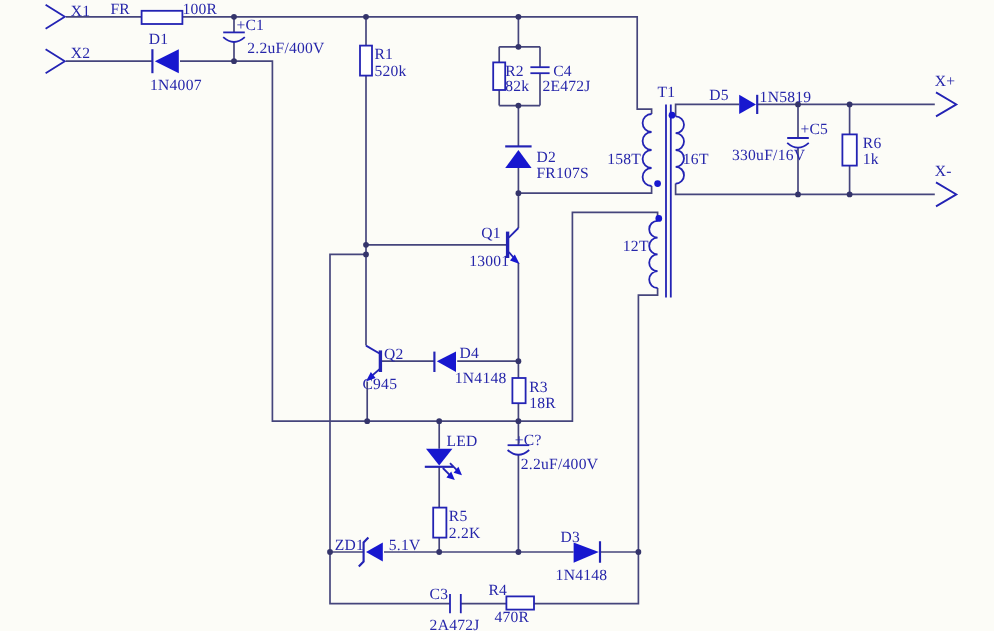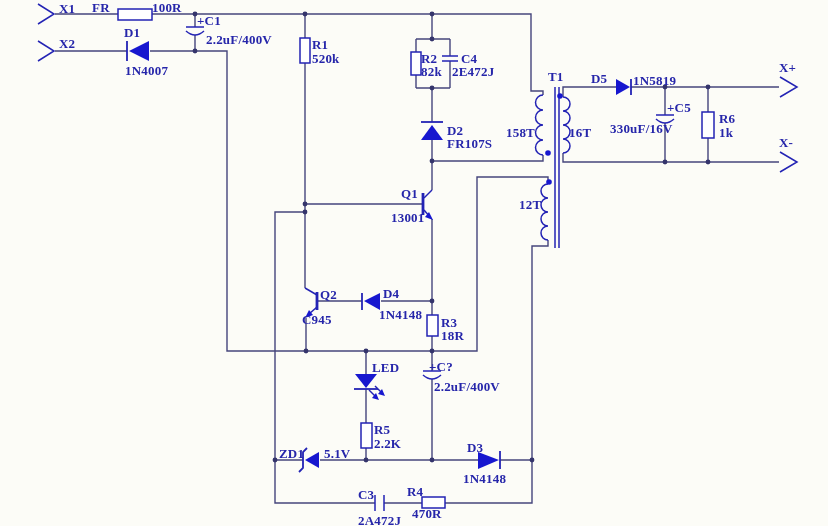--- a/index.html
+++ b/index.html
@@ -1,17 +1,17 @@
 <!DOCTYPE html>
 <html><head>
 <meta charset="utf-8">
 <style>
   html,body{margin:0;padding:0;}
   body{background:#fcfcf7;width:828px;height:526px;overflow:hidden;font-family:"Liberation Serif",serif;}
-  #stage{width:828px;height:444px;position:relative;font-weight:bold;}
+  #stage{width:828px;height:444px;position:relative;}
   svg{display:block;}
   .w{stroke:#45457c;stroke-width:1.4;fill:none;}
   .c{stroke:#2323b4;stroke-width:1.5;fill:none;}
   .bar{stroke:#2323b4;stroke-width:1.8;fill:none;}
   .tb{stroke:#2323b4;stroke-width:2.8;fill:none;}
   .box{fill:#ffffff;stroke:#2323b4;stroke-width:1.5;}
   .f{fill:#1717cf;stroke:none;}
   .dot{fill:#34346b;stroke:none;}
   .pdot{fill:#1717cf;stroke:none;}
   .t{font-family:"Liberation Serif",serif;font-size:13px;fill:#2626aa;letter-spacing:0.2px;}

